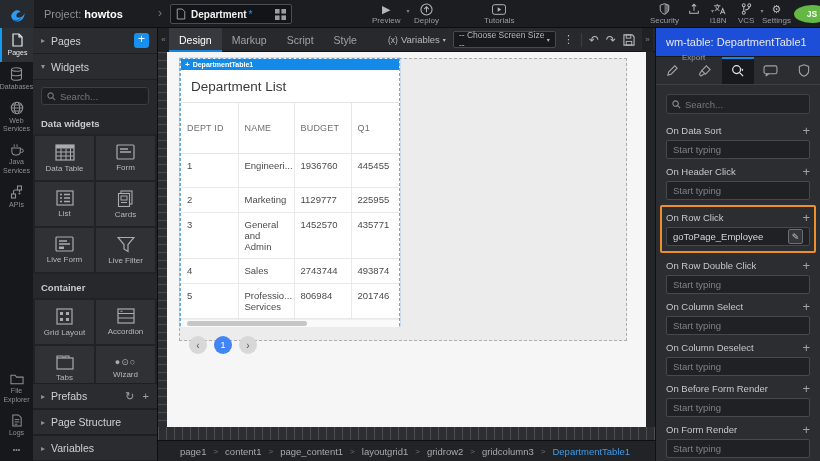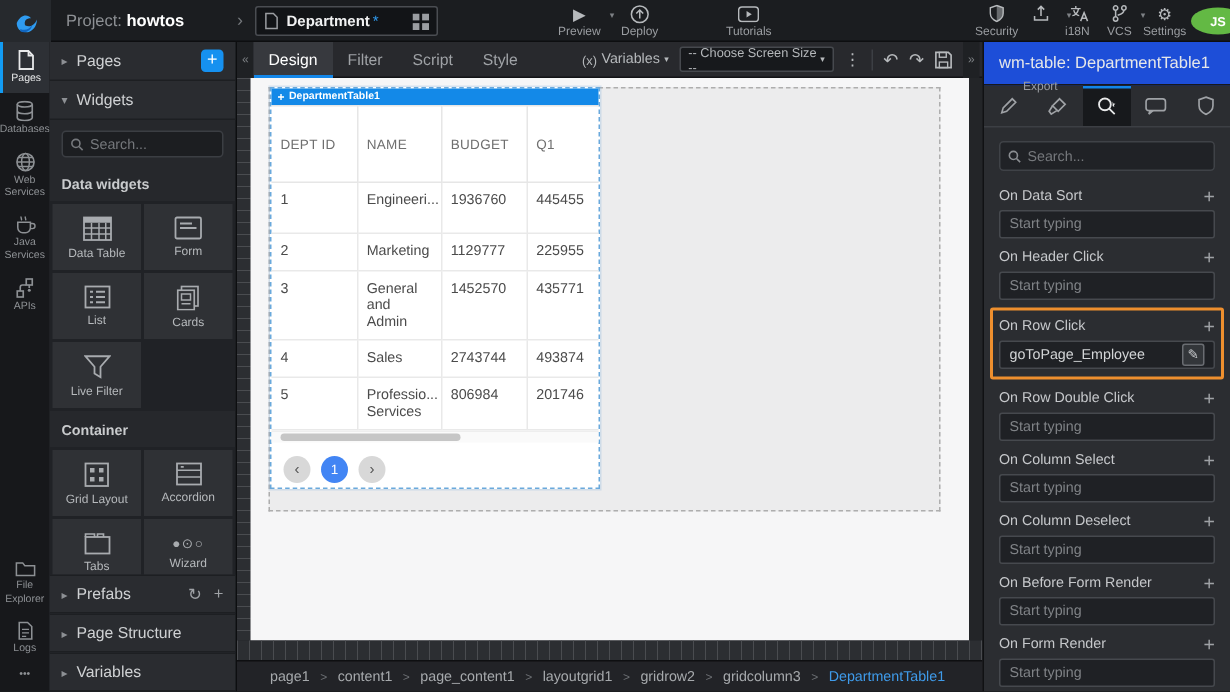--- a/index.html
+++ b/index.html
@@ -319,20 +319,28 @@
       <div class="tile">
         <svg width="17" height="17" viewBox="0 0 17 17">
             <rect x="4" y="1" width="11" height="13" fill="none" stroke="currentColor" stroke-width="1.1"></rect>
             <rect x="1.5" y="3.5" width="11" height="13" fill="#2f3135" stroke="currentColor" stroke-width="1.1"></rect>
             <rect x="4" y="6" width="6" height="4" fill="none" stroke="currentColor" stroke-width="1"></rect>
             <path d="M4 12.5h6" stroke="currentColor" stroke-width="1"></path>
           </svg>
         <span class="tlbl">Cards</span>
       </div>
       <div class="tile">
+        <svg width="19" height="16" viewBox="0 0 19 16">
+            <rect x="1" y="1" width="17" height="14" rx="1" fill="none" stroke="currentColor" stroke-width="1.2"></rect>
+            <path d="M4 5h8M4 8h11" stroke="currentColor" stroke-width="1.3"></path>
+            <rect x="4" y="10.5" width="5" height="2.5" fill="currentColor"></rect>
+          </svg>
+        <span class="tlbl">Live Form</span>
+      </div>
+      <div class="tile">
         <svg width="18" height="17" viewBox="0 0 18 17">
             <path d="M1 1.5h16l-6 7v7l-4-2.5v-4.5z" fill="none" stroke="currentColor" stroke-width="1.2"></path>
           </svg>
         <span class="tlbl">Live Filter</span>
       </div>
     </div>
     <div class="grp-label">Container</div>
     <div class="tiles">
       <div class="tile">
         <svg width="17" height="17" viewBox="0 0 17 17">
@@ -380,21 +388,21 @@
         <span class="arr">▸</span>
         <span>Variables</span>
       </div>
     </div>
   </div>
 
   <div class="center">
     <div class="ctoolbar">
       <div class="collapse">«</div>
       <div class="ctab active">Design</div>
-      <div class="ctab">Filter</div>
+      <div class="ctab">Markup</div>
       <div class="ctab">Script</div>
       <div class="ctab">Style</div>
       <div class="ct-right">
         <div class="vars-btn">
           <span class="fx">(x)</span>
           <span>Variables</span>
           <span class="vcv">▾</span>
         </div>
         <div class="screen-dd">
           <span>-- Choose Screen Size --</span>
@@ -417,20 +425,21 @@
 
     <div class="canvas">
       <div class="ruler-left"></div>
       <div class="page">
         <div class="gridcol"></div>
         <div class="twidget">
           <div class="wtag">
             <span class="mv">+</span>
             <span>DepartmentTable1</span>
           </div>
+          <div class="ttitle">Department List</div>
           <table class="wm">
             <colgroup>
                 <col style="width:57px">
                 <col style="width:56px">
                 <col style="width:57px">
                 <col style="width:48px">
               </colgroup>
             <thead>
               <tr>
                 <th>DEPT ID</th>

